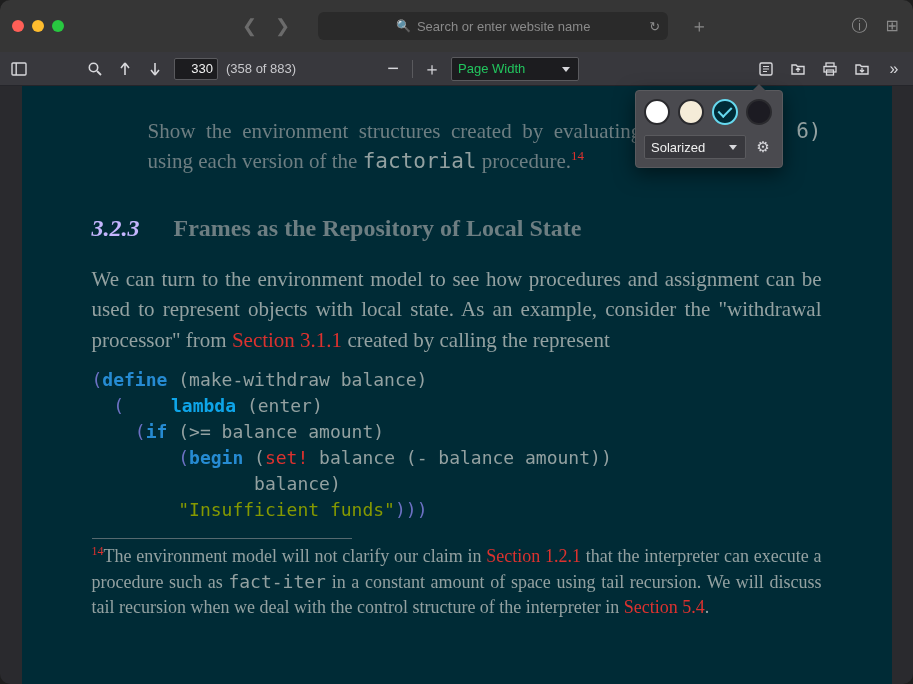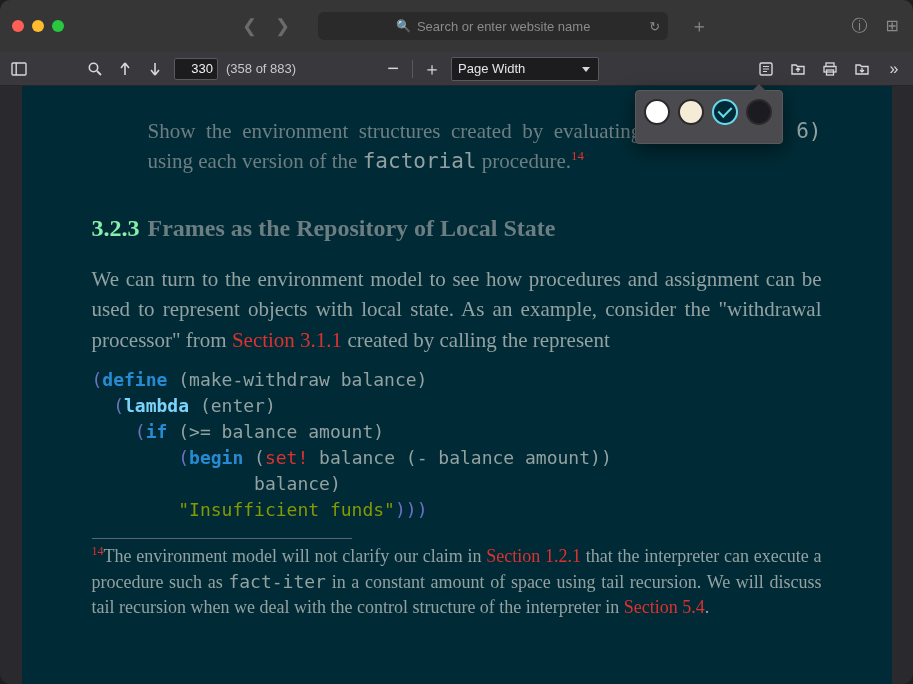--- a/index.html
+++ b/index.html
@@ -112,25 +112,25 @@
       text-align: right;
       padding: 0 4px;
       font-size: 13px;
       border-radius: 2px;
     }
     .page-count {
       color: #c8c8cc;
       font-size: 13px;
     }
     .zoom-select {
-      width: 148px;
+      width: 128px;
       height: 24px;
       background: #1c1c1f;
       border: 1px solid #5a5a5e;
-      color: #e5e5e5;
+      color: #22c55e;
       font-size: 13px;
       padding: 0 6px;
       border-radius: 2px;
       position: relative;
       display: flex;
       align-items: center;
     }
     .zoom-select::after {
       content: "";
       position: absolute;
@@ -179,32 +179,32 @@
       color: #93a1a1;
     }
     .ref-link { color: #dc322f; }
     .sup-ref { color: #dc322f; font-size: 13px; vertical-align: super; }
     .sec-heading {
       color: #6d7e82;
       font-weight: bold;
       font-size: 24px;
       margin-bottom: 18px;
     }
-    .sec-num { color: #86efac; margin-right: 8px; }
+    .sec-num { color: #c4b5fd; margin-right: 34px; font-style: italic; }
     .para { margin-bottom: 12px; }
     .codeblock {
       font-family: "Menlo", "Consolas", monospace;
       font-size: 18px;
       color: #93a1a1;
       white-space: pre;
       line-height: 1.45;
       margin: 4px 0 14px 0;
     }
     .kw-def { color: #268bd2; font-weight: bold; }
-    .kw-lambda { color: #7dd3fc; font-weight: bold; }
+    .kw-lambda { color: #0ea5e9; font-weight: bold; margin-left: 47px; }
     .kw-if { color: #268bd2; font-weight: bold; }
     .kw-begin { color: #268bd2; font-weight: bold; }
     .kw-set { color: #dc322f; font-weight: normal; }
     .str { color: #859900; }
     .paren { color: #6c71c4; }
     .footnote-rule {
       border: none;
       border-top: 1px solid #56696f;
       width: 260px;
       margin-bottom: 4px;
@@ -422,13 +422,19 @@
   </div>
 </div>
 
 <div class="theme-popover">
   <div class="swatch-row" id="swatch-row">
       <div class="swatch" style="background: rgb(255, 255, 255);"></div>
       <div class="swatch" style="background: rgb(245, 236, 216);"></div>
       <div class="swatch selected" style="background: rgb(0, 43, 54);"></div>
       <div class="swatch" style="background: rgb(28, 27, 34);"></div>
     </div>
+  <div class="theme-select-row">
+    <div class="theme-select">
+      <span>Solarized</span>
+    </div>
+    <div class="gear-btn">⚙</div>
+  </div>
 </div>
 
 </body></html>

